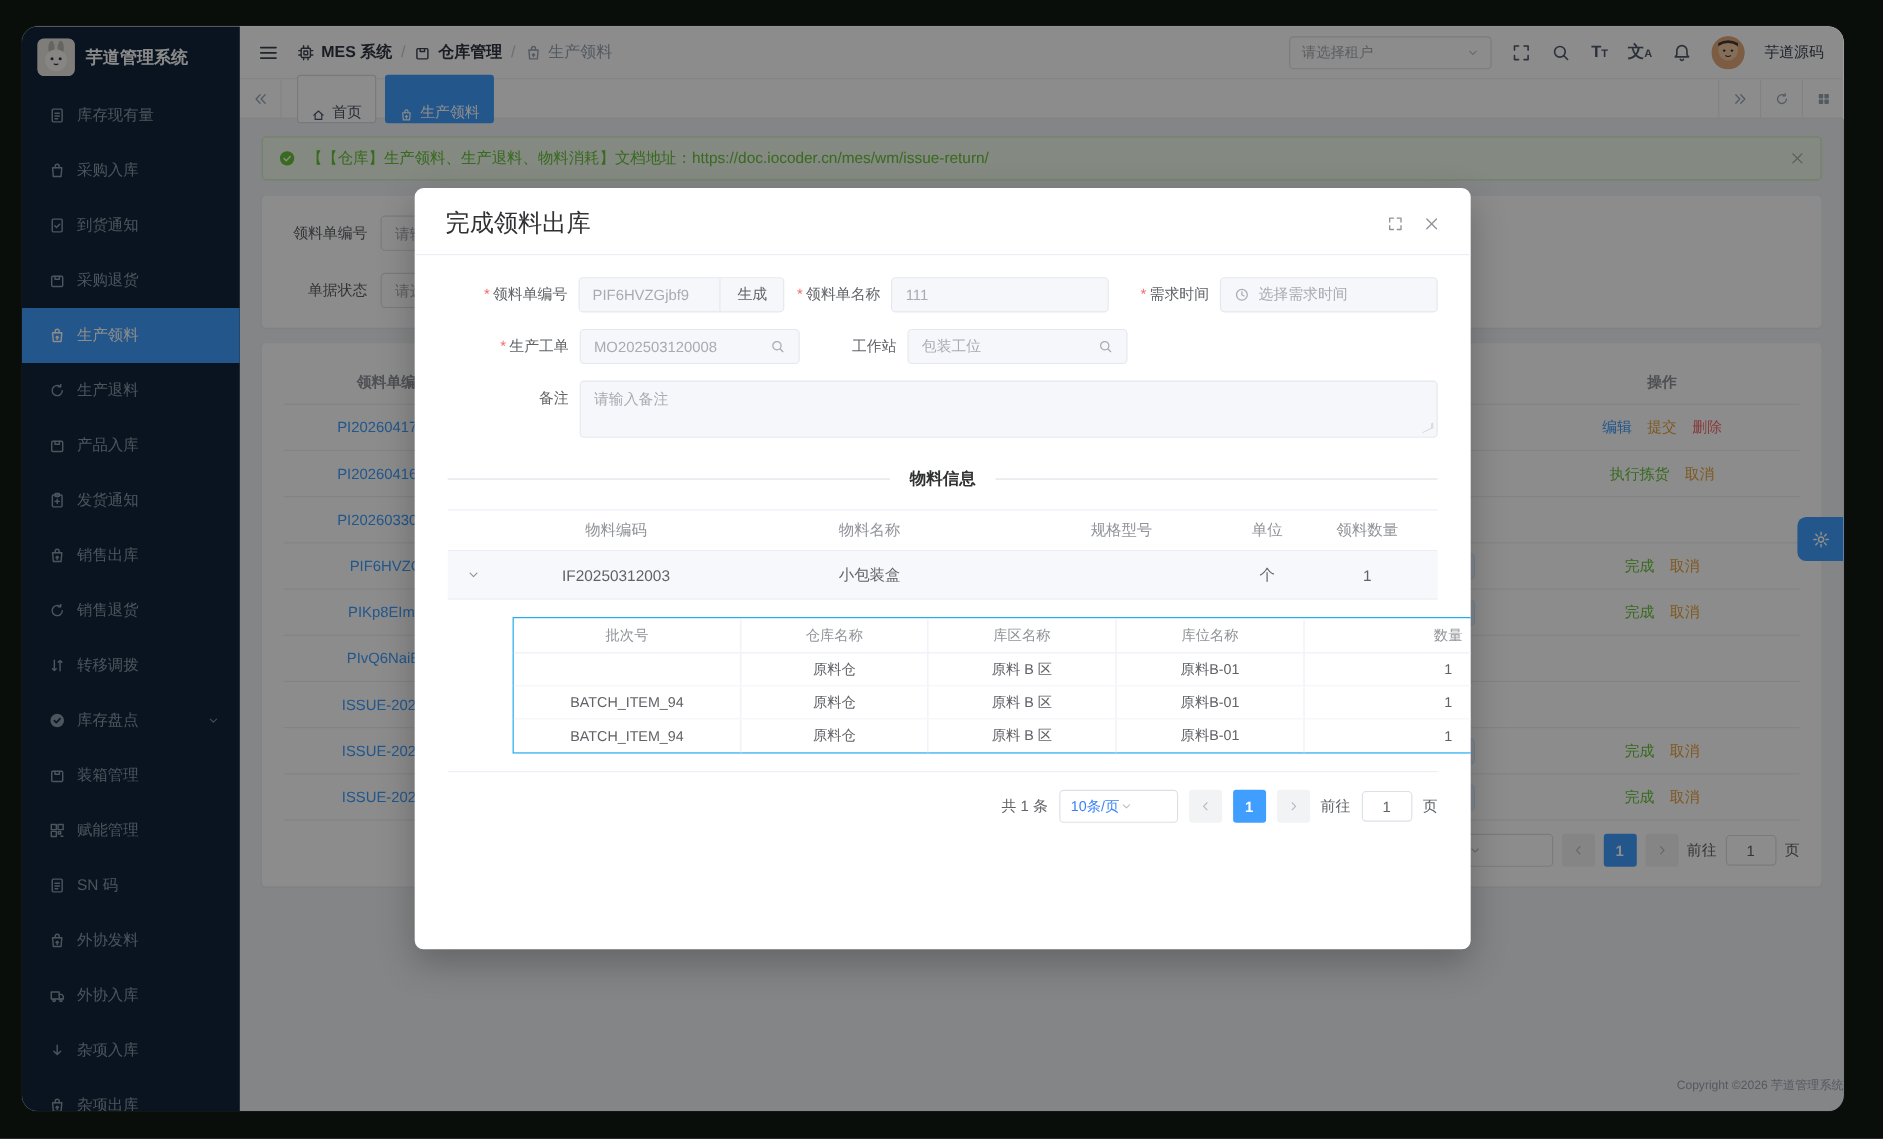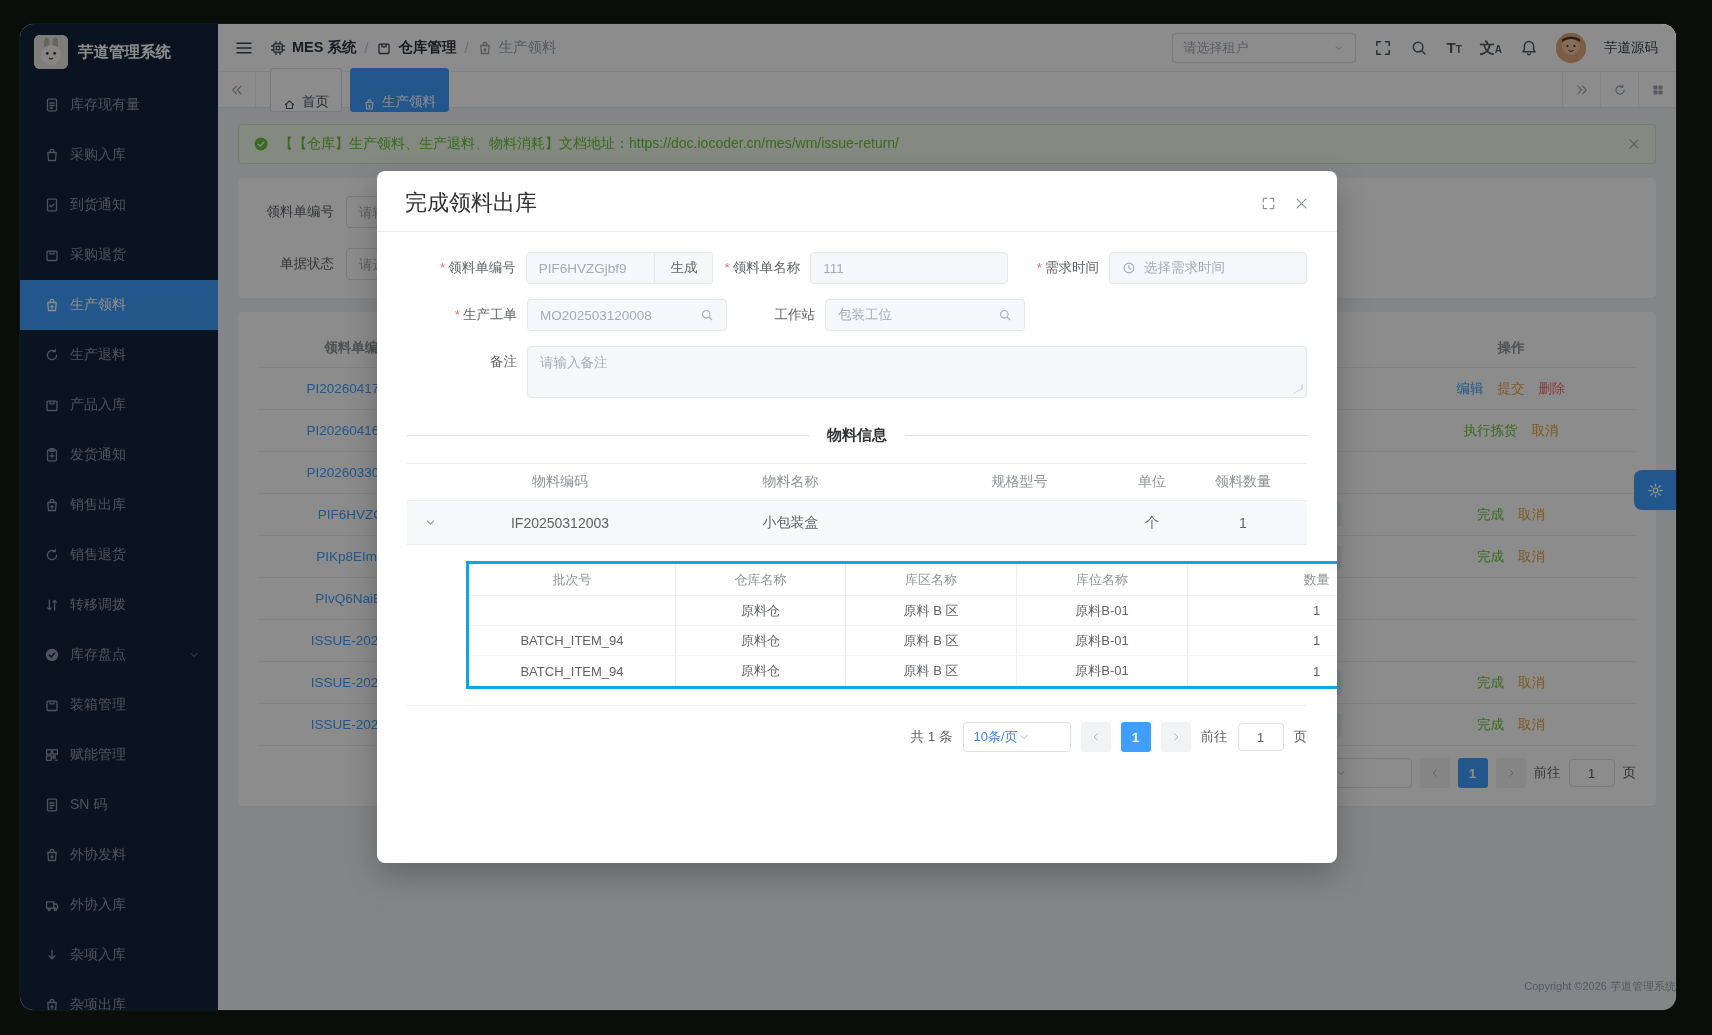--- a/index.html
+++ b/index.html
@@ -149,21 +149,21 @@
   .mt-head{display:flex;align-items:center;height:38px;border-top:1px solid #ebeef5;border-bottom:1px solid #ebeef5;
     color:#909399;font-size:14px;font-weight:500}
   .mt-row{display:flex;align-items:center;height:44px;background:#f6f8fb;border-bottom:1px solid #ebeef5;
     color:#606266;font-size:14px}
   .mc{text-align:center}
   .mc0{width:46px;display:flex;align-items:center;justify-content:center}
   .mc0 .icon{width:13px;height:13px;color:#909399;cursor:pointer}
   .mc1{width:214px}.mc2{width:247px}.mc3{width:211px}.mc4{width:54px}.mc5{flex:1}
 
   .mt-expand{padding:16px 0 16px 59px;border-bottom:1px solid #ebeef5}
-  .ntable{width:982px;border:3px solid #0ea5e9}
+  .ntable{width:982px;border:1px solid #0ea5e9}
   .nt-head{display:flex;height:32px;color:#909399;font-size:13px;border-bottom:1px solid #ebeef5;font-weight:500}
   .nrow{display:flex;height:30px;font-size:13px;color:#606266;border-bottom:1px solid #f2f4f8}
   .nrow:last-child{border-bottom:none}
   .ncell{display:flex;align-items:center;justify-content:center;border-right:1px solid #ebeef5;overflow:hidden;white-space:nowrap}
   .ncell:last-child{border-right:none}
   .nc0{width:207px}.nc1{width:170px}.nc2{width:171px}.nc3{width:171px}.nc4{flex:1}
 
   .m-pg{display:flex;align-items:center;justify-content:flex-end;gap:10px;margin-top:16px;color:#606266;font-size:13.5px}
 
   .m-ft{display:flex;align-items:center;justify-content:flex-end;gap:12px;padding:14px 30px 22px;flex:none}

